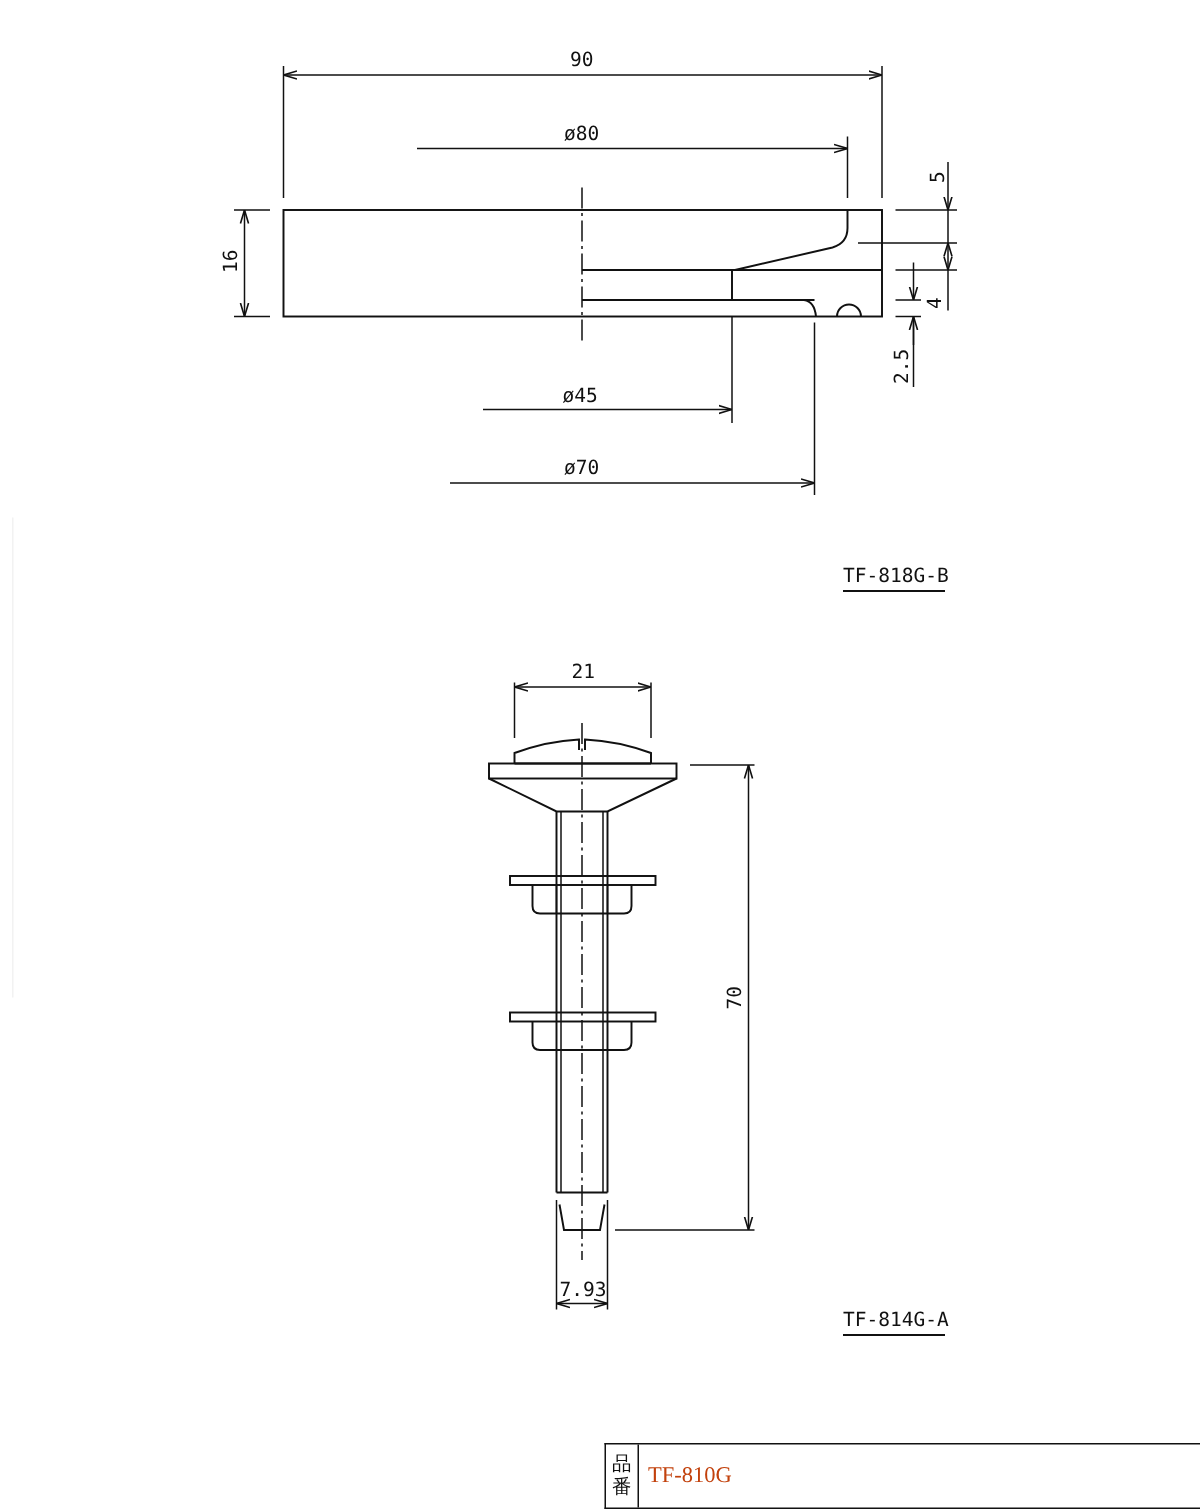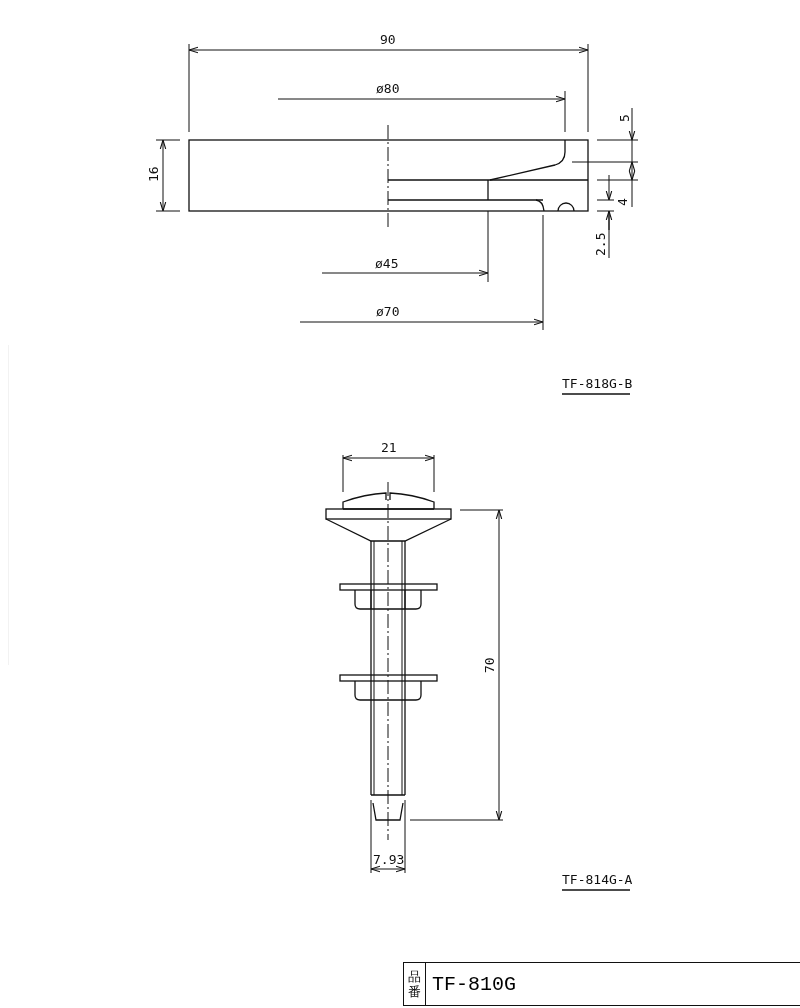--- a/index.html
+++ b/index.html
@@ -5,21 +5,21 @@
     html, body { margin: 0; padding: 0; background: #ffffff; }
     body { width: 800px; height: 1008px; position: relative; overflow: hidden; font-family: "Liberation Sans", sans-serif; }
     svg { position: absolute; left: 0; top: 0; }
     .ln { stroke: #111; stroke-width: 1.3; fill: none; }
     .thin { stroke: #111; stroke-width: 1; fill: none; }
     .cl { stroke: #111; stroke-width: 1; fill: none; stroke-dasharray: 14 3 2 3; }
     .dim { font-family: "DejaVu Sans Mono", monospace; font-size: 13px; fill: #111; }
     .lbl { font-family: "DejaVu Sans Mono", monospace; font-size: 13px; fill: #111; }
     .title-box { position: absolute; left: 403px; top: 962px; width: 400px; height: 44px; border: 1.5px solid #111; border-right: none; box-sizing: border-box; display: flex; align-items: center; background: #fff; }
     .title-key { width: 22px; height: 100%; border-right: 1.5px solid #111; box-sizing: border-box; display: flex; flex-direction: column; align-items: center; justify-content: center; font-family: "DejaVu Sans", sans-serif; font-size: 13px; line-height: 15px; color: #111; }
-    .title-val { padding-left: 6px; font-family: Liberation Mono, monospace; font-size: 20px; color: #000000; letter-spacing: 0px; }
+    .title-val { padding-left: 6px; font-family: Liberation Serif, serif; font-size: 15px; color: #c2410c; letter-spacing: 0px; }
     .edge { position: absolute; left: 8px; top: 345px; width: 1px; height: 320px; background: #f2f2f2; }
   </style>
 </head>
 <body>
 
 <div class="edge"></div>
 
 <svg width="800" height="1008" viewBox="0 0 800 1008">
   <defs>
     <marker id="arr" viewBox="0 0 10 10" refX="10" refY="5" markerWidth="9" markerHeight="9" orient="auto-start-reverse">

